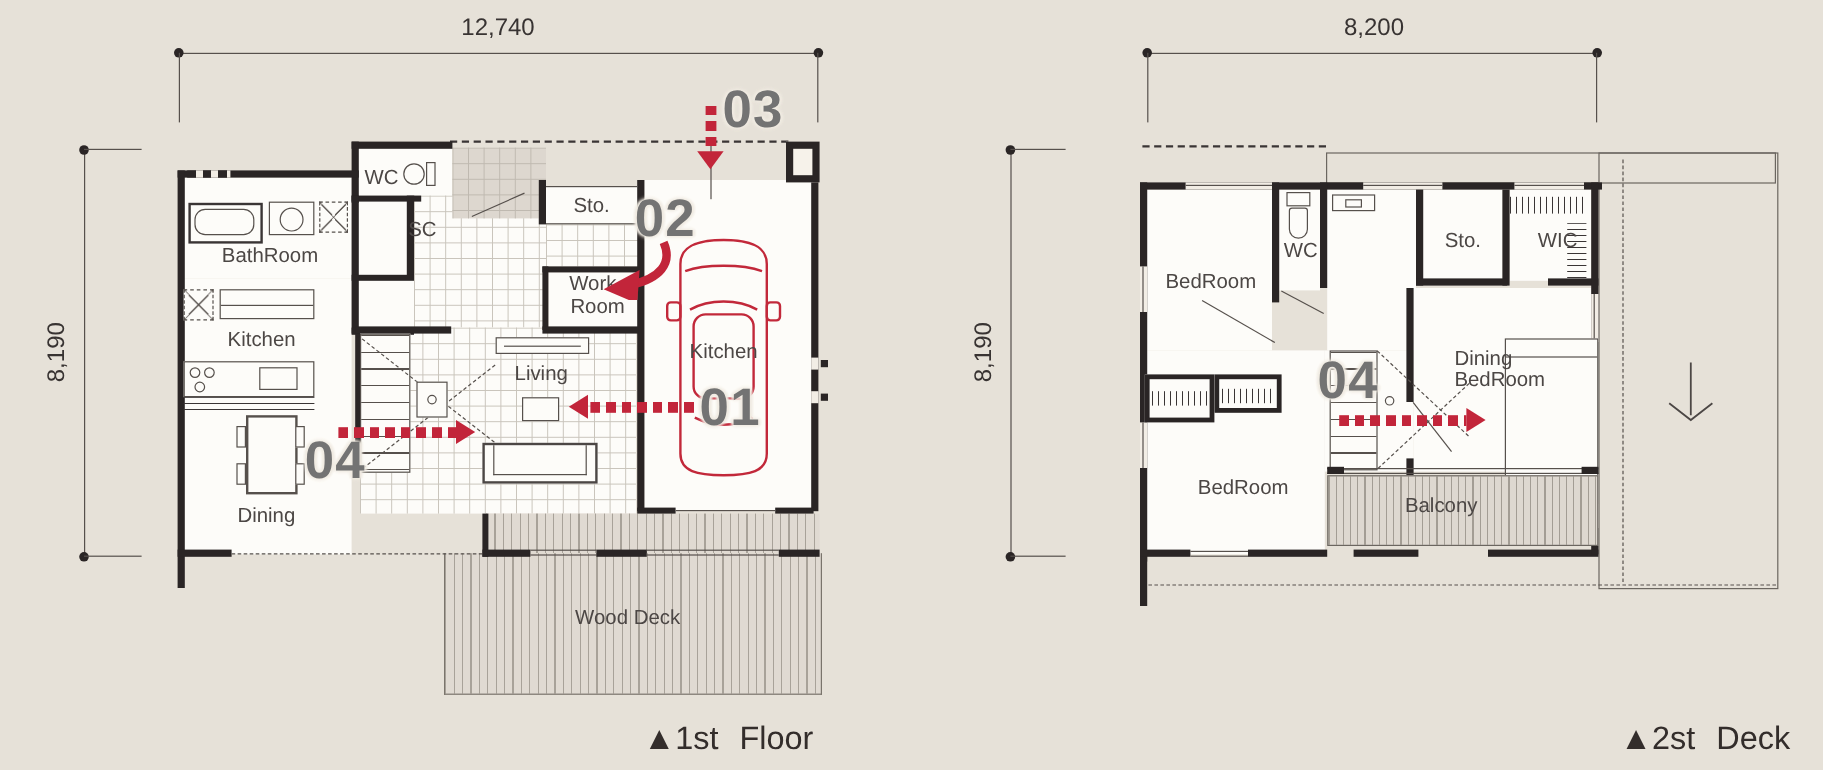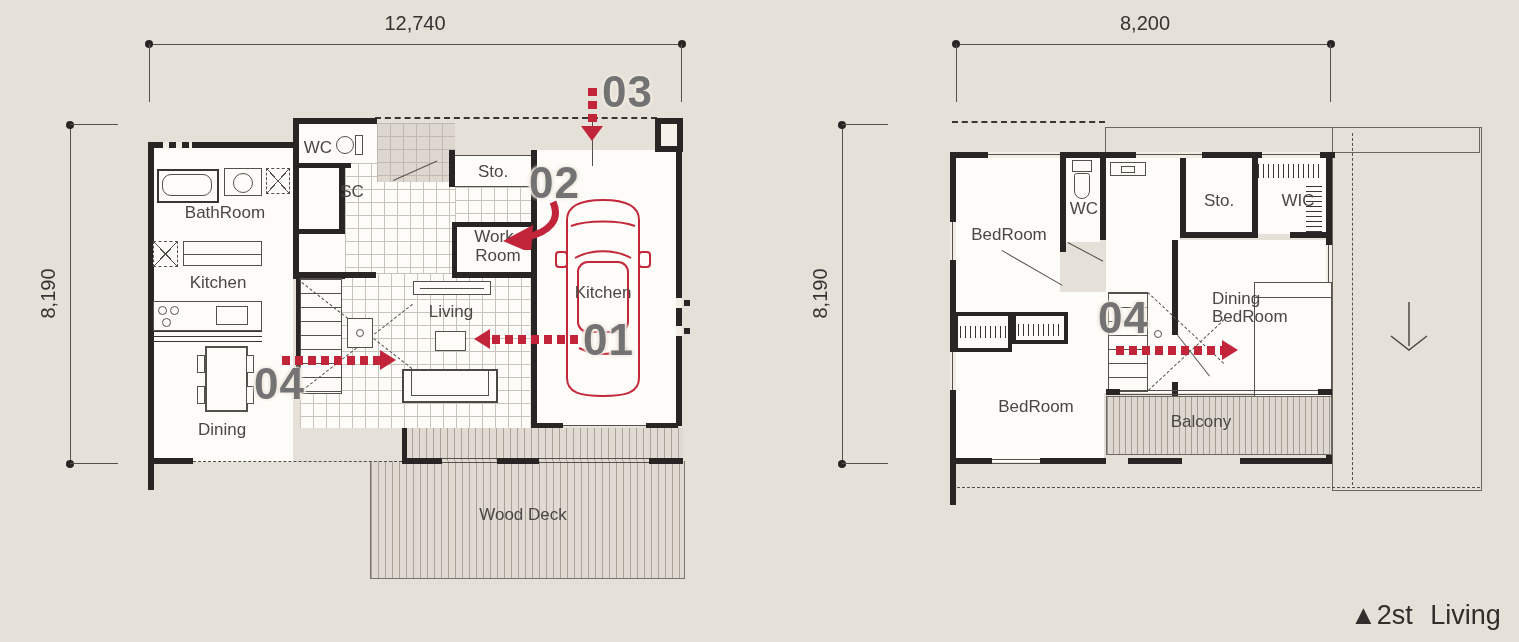--- a/index.html
+++ b/index.html
@@ -199,20 +199,23 @@
     </svg>
 
     <div class="marker" style="left:583px;top:318px;">01</div>
     <div class="adashH" style="left:492px;top:335px;width:88px;"></div>
     <div class="triL" style="left:474px;top:329px;"></div>
 
     <div class="marker" style="left:254px;top:362px;">04</div>
     <div class="adashH" style="left:282px;top:356px;width:98px;"></div>
     <div class="triR" style="left:380px;top:350px;"></div>
 
+    <div class="floorlabel" style="left:536px;top:600px;">
+      <span>▲</span><span class="word">1st Floor</span>
+    </div>
   </div>
 
   <div class="abs" style="left:0;top:0;width:1519px;height:642px;">
 
     <div class="dimtext" style="left:1080px;top:12px;width:130px;">8,200</div>
     <div class="tline" style="left:956px;top:44px;width:375px;height:1px;"></div>
     <div class="dot" style="left:952px;top:40px;"></div>
     <div class="dot" style="left:1327px;top:40px;"></div>
     <div class="tline" style="left:956px;top:44px;width:1px;height:58px;"></div>
     <div class="tline" style="left:1330px;top:44px;width:1px;height:58px;"></div>
@@ -317,17 +320,17 @@
     <div class="label" style="left:1212px;top:290px;width:66px;text-align:left;">Dining</div>
     <div class="label" style="left:1212px;top:308px;width:84px;text-align:left;">BedRoom</div>
     <div class="label" style="left:988px;top:398px;width:96px;">BedRoom</div>
     <div class="label" style="left:1156px;top:413px;width:90px;">Balcony</div>
 
     <div class="marker" style="left:1098px;top:296px;">04</div>
     <div class="adashH" style="left:1116px;top:346px;width:106px;"></div>
     <div class="triR" style="left:1222px;top:340px;"></div>
 
     <div class="floorlabel" style="left:1350px;top:600px;">
-      <span>▲</span><span class="word">2st Living</span>
+      <span>▲</span><span class="word">2st Deck</span>
     </div>
   </div>
 
 </div>
 
 </body></html>

